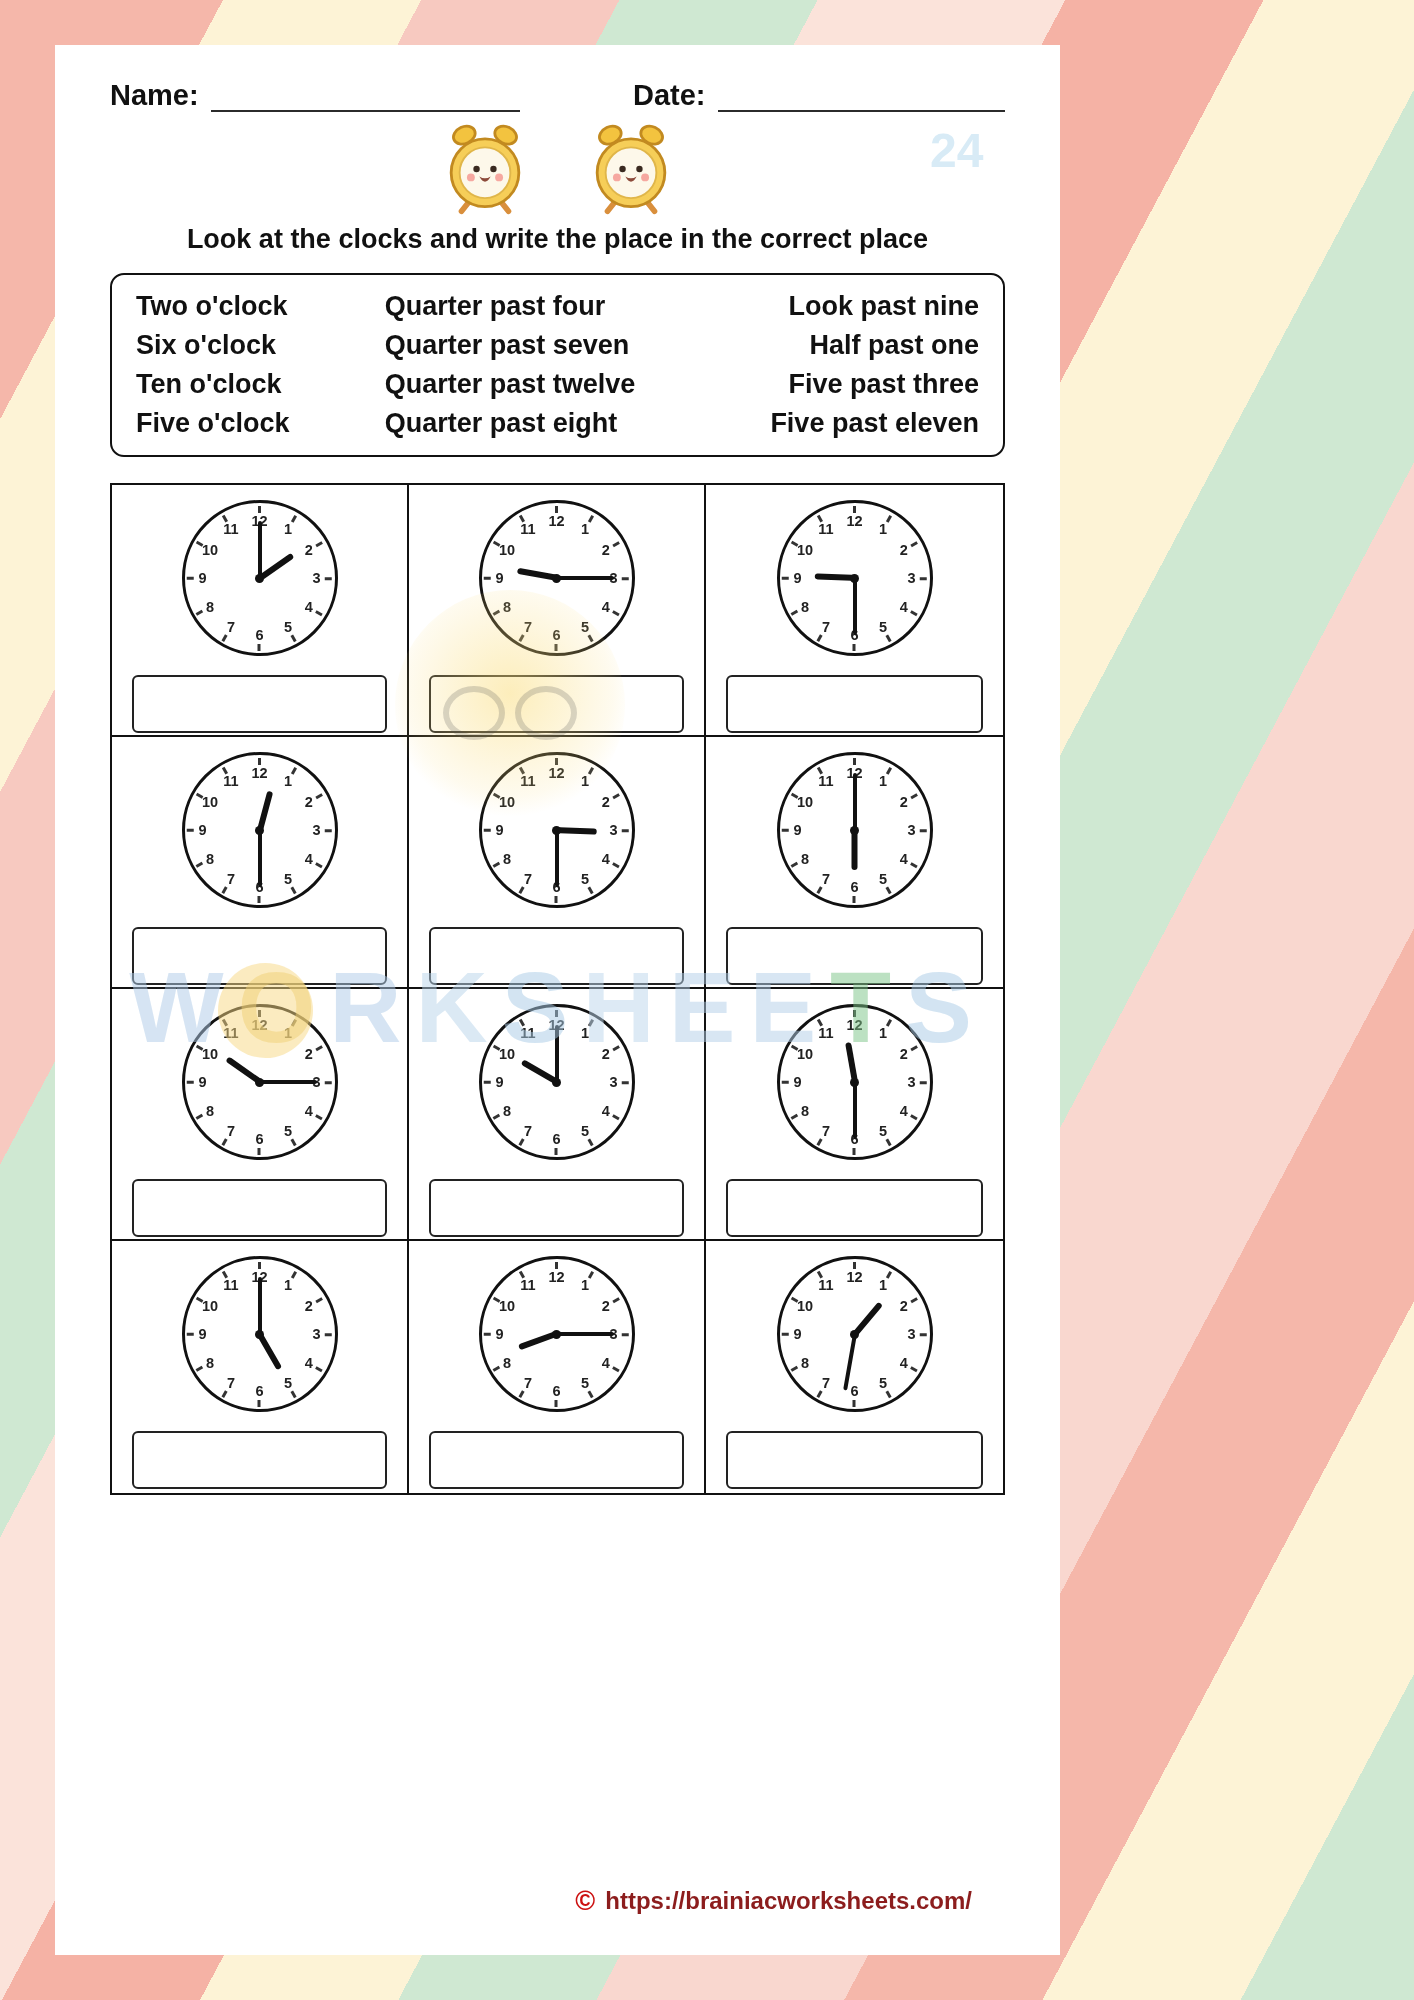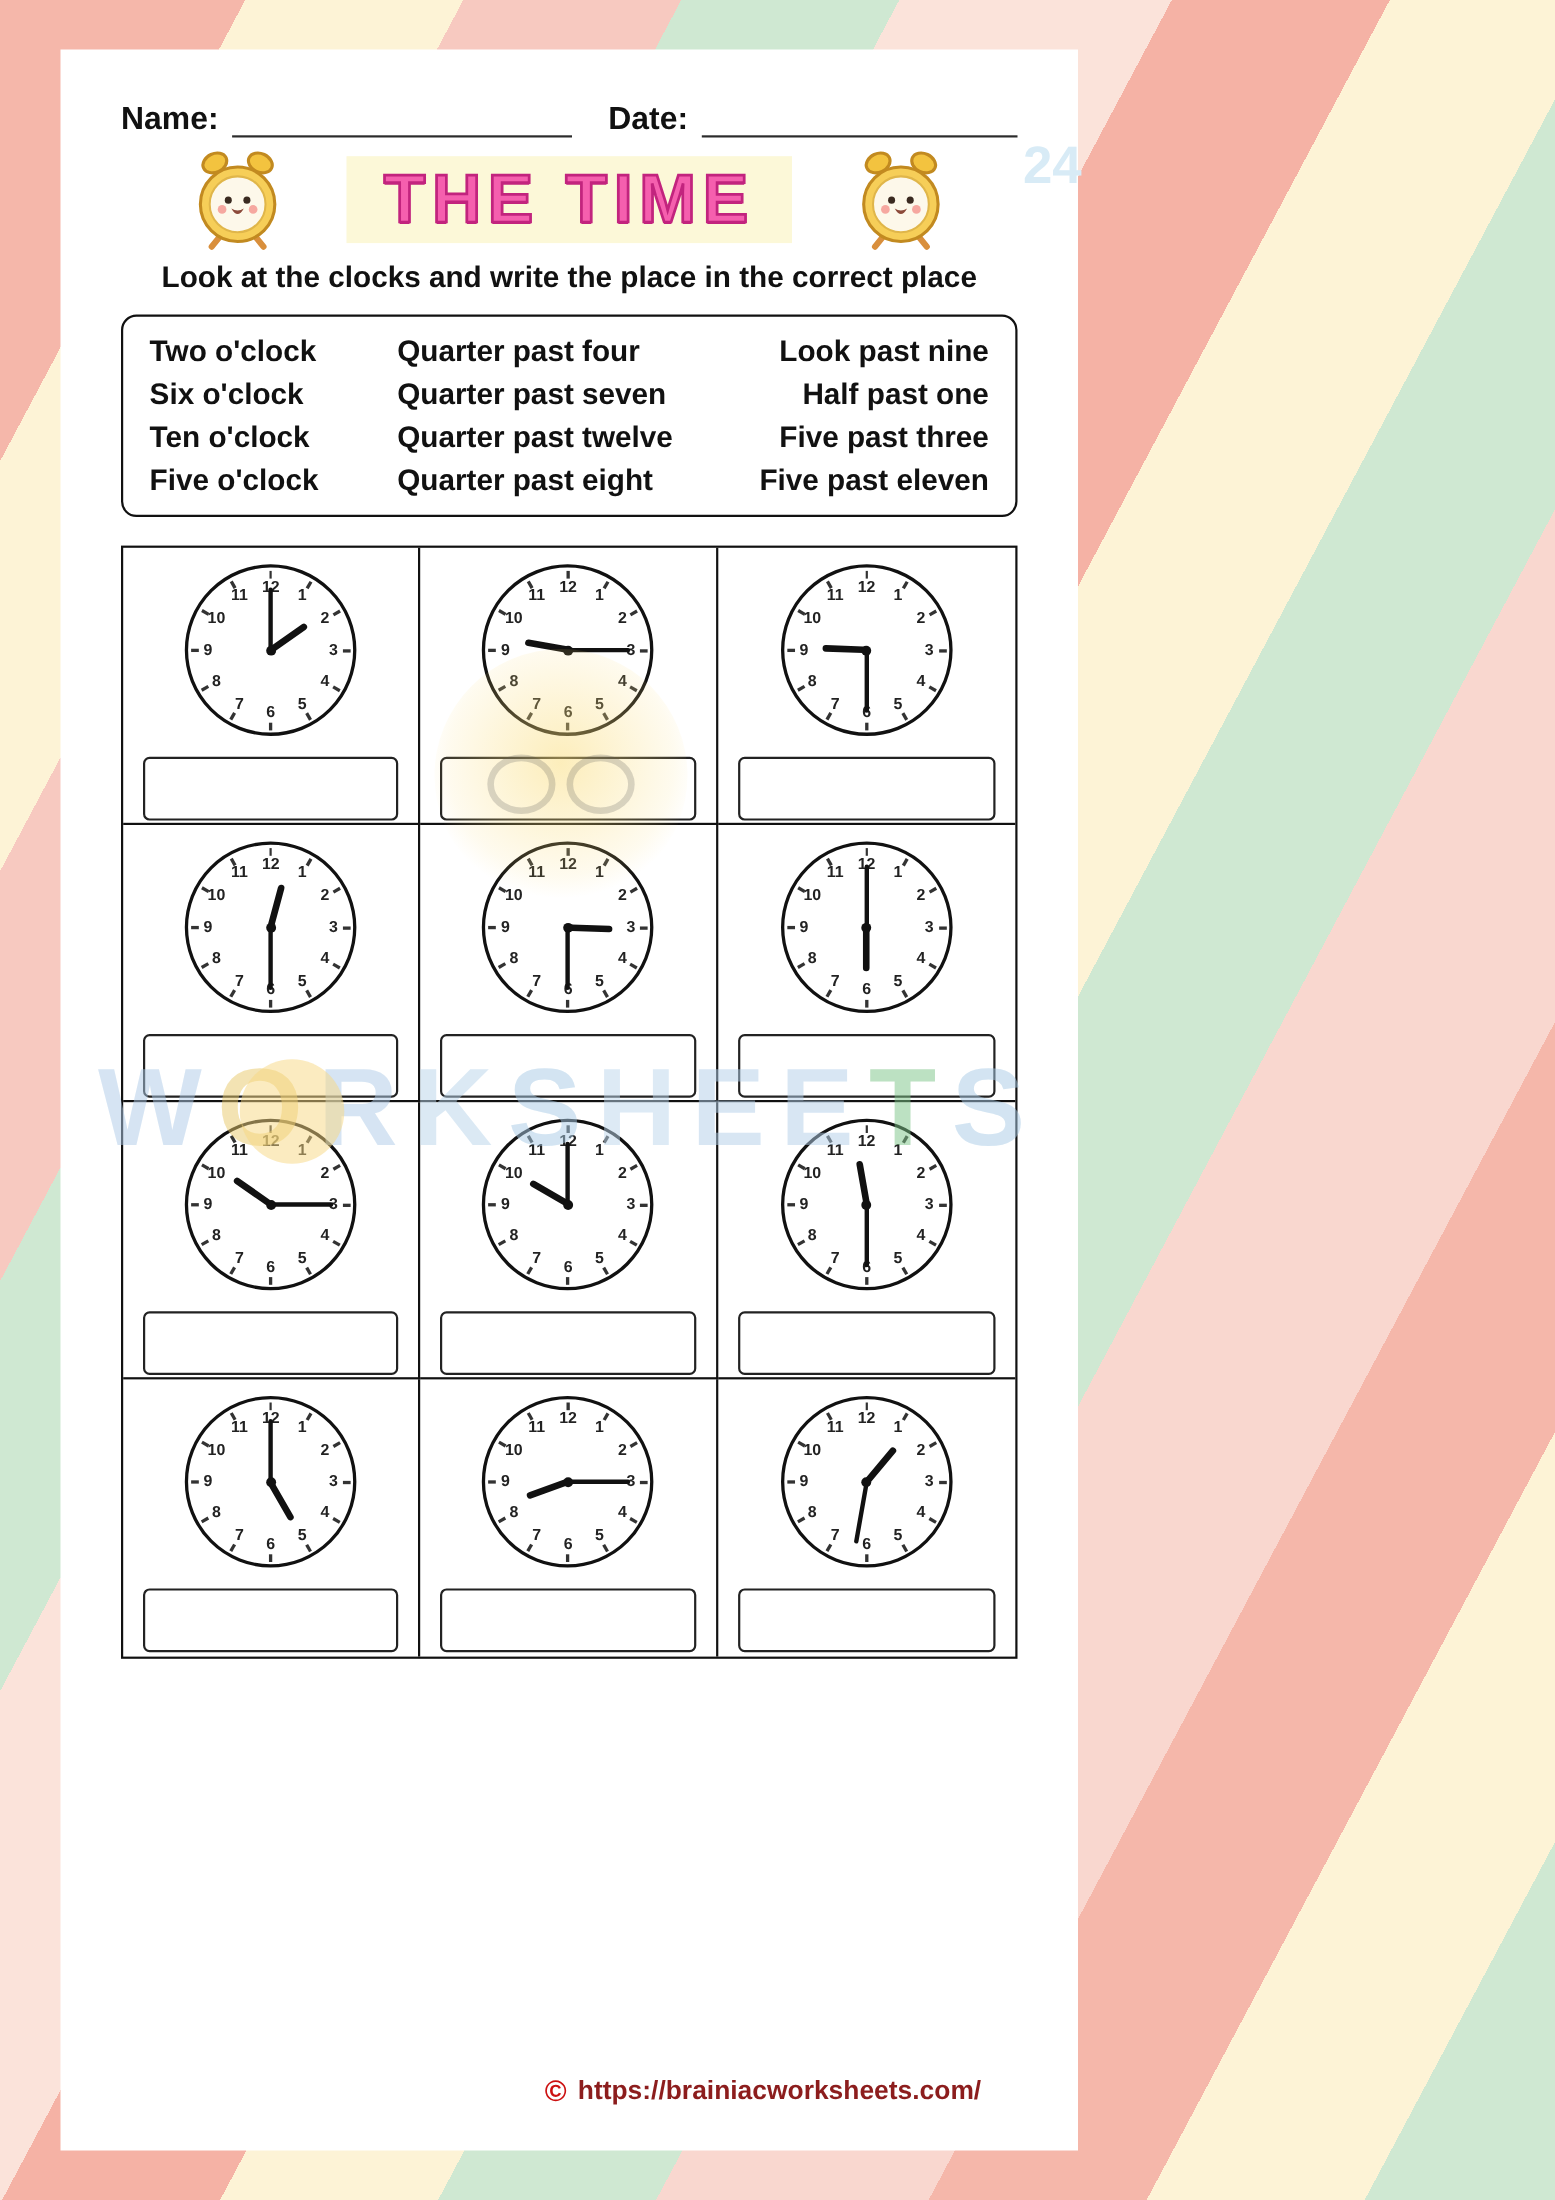--- a/index.html
+++ b/index.html
@@ -17,22 +17,22 @@
       #fbe3da 33%, #fbe3da 43%,
       #f5b2a5 43%, #f5b2a5 51%,
       #fdf3d6 51%, #fdf3d6 59%,
       #cfe8d2 59%, #cfe8d2 67%,
       #f9d7cf 67%, #f9d7cf 77%,
       #f5b7aa 77%, #f5b7aa 85%,
       #fdf3d6 85%, #fdf3d6 93%,
       #cfe8d2 93%, #cfe8d2 100%);
   }
   .page{
-    position:absolute;left:55px;top:45px;width:925px;height:1910px;
-    background:#ffffff;box-sizing:border-box;padding:17px 55px;
+    position:absolute;left:55px;top:45px;width:1005px;height:1910px;
+    background:#ffffff;box-sizing:border-box;padding:4px 55px;
   }
   
   .topline{display:flex;justify-content:space-between;padding-top:30px;font-size:29px;font-weight:bold;color:#111;}
   .fgroup{display:flex;align-items:flex-end;}
   .fgroup.name{width:410px;}
   .fgroup.date{width:372px;}
   .fill-line{flex:1;border-bottom:2.5px solid #2b2b2b;margin-left:12px;height:30px;}
   
   .header{position:relative;display:flex;align-items:center;justify-content:center;gap:52px;margin-top:6px;height:100px;}
   .title-box{background:#fcf8d8;padding:4px 34px;}
@@ -126,23 +126,20 @@
         <line x1="33" y1="86" x2="25" y2="96" stroke="#d98f3c" stroke-width="6" stroke-linecap="round"></line>
         <line x1="67" y1="86" x2="75" y2="96" stroke="#d98f3c" stroke-width="6" stroke-linecap="round"></line>
         <circle cx="50" cy="55" r="36" fill="#f6ce58" stroke="#c28a20" stroke-width="3"></circle>
         <circle cx="50" cy="55" r="27" fill="#fdf8ea" stroke="#e0b64a" stroke-width="2"></circle>
         <circle cx="41" cy="51" r="3.4" fill="#3a2a20"></circle>
         <circle cx="59" cy="51" r="3.4" fill="#3a2a20"></circle>
         <circle cx="35" cy="60" r="4.2" fill="#f6a8a0"></circle>
         <circle cx="65" cy="60" r="4.2" fill="#f6a8a0"></circle>
         <path d="M44 59 Q50 70 56 59 Q50 63 44 59 Z" fill="#8c4a3a"></path>
       </svg>
-    </span>
-    <span class="title-box">
-      <h1 class="page-title">THE TIME</h1>
     </span>
     <span class="emoji-wrap">
       <svg viewBox="0 0 100 100" width="94" height="100">
         <ellipse cx="28" cy="15" rx="12" ry="9" fill="#f3c33f" stroke="#c28a20" stroke-width="3" transform="rotate(-25 28 15)"></ellipse>
         <ellipse cx="72" cy="15" rx="12" ry="9" fill="#f3c33f" stroke="#c28a20" stroke-width="3" transform="rotate(25 72 15)"></ellipse>
         <line x1="33" y1="86" x2="25" y2="96" stroke="#d98f3c" stroke-width="6" stroke-linecap="round"></line>
         <line x1="67" y1="86" x2="75" y2="96" stroke="#d98f3c" stroke-width="6" stroke-linecap="round"></line>
         <circle cx="50" cy="55" r="36" fill="#f6ce58" stroke="#c28a20" stroke-width="3"></circle>
         <circle cx="50" cy="55" r="27" fill="#fdf8ea" stroke="#e0b64a" stroke-width="2"></circle>
         <circle cx="41" cy="51" r="3.4" fill="#3a2a20"></circle>

